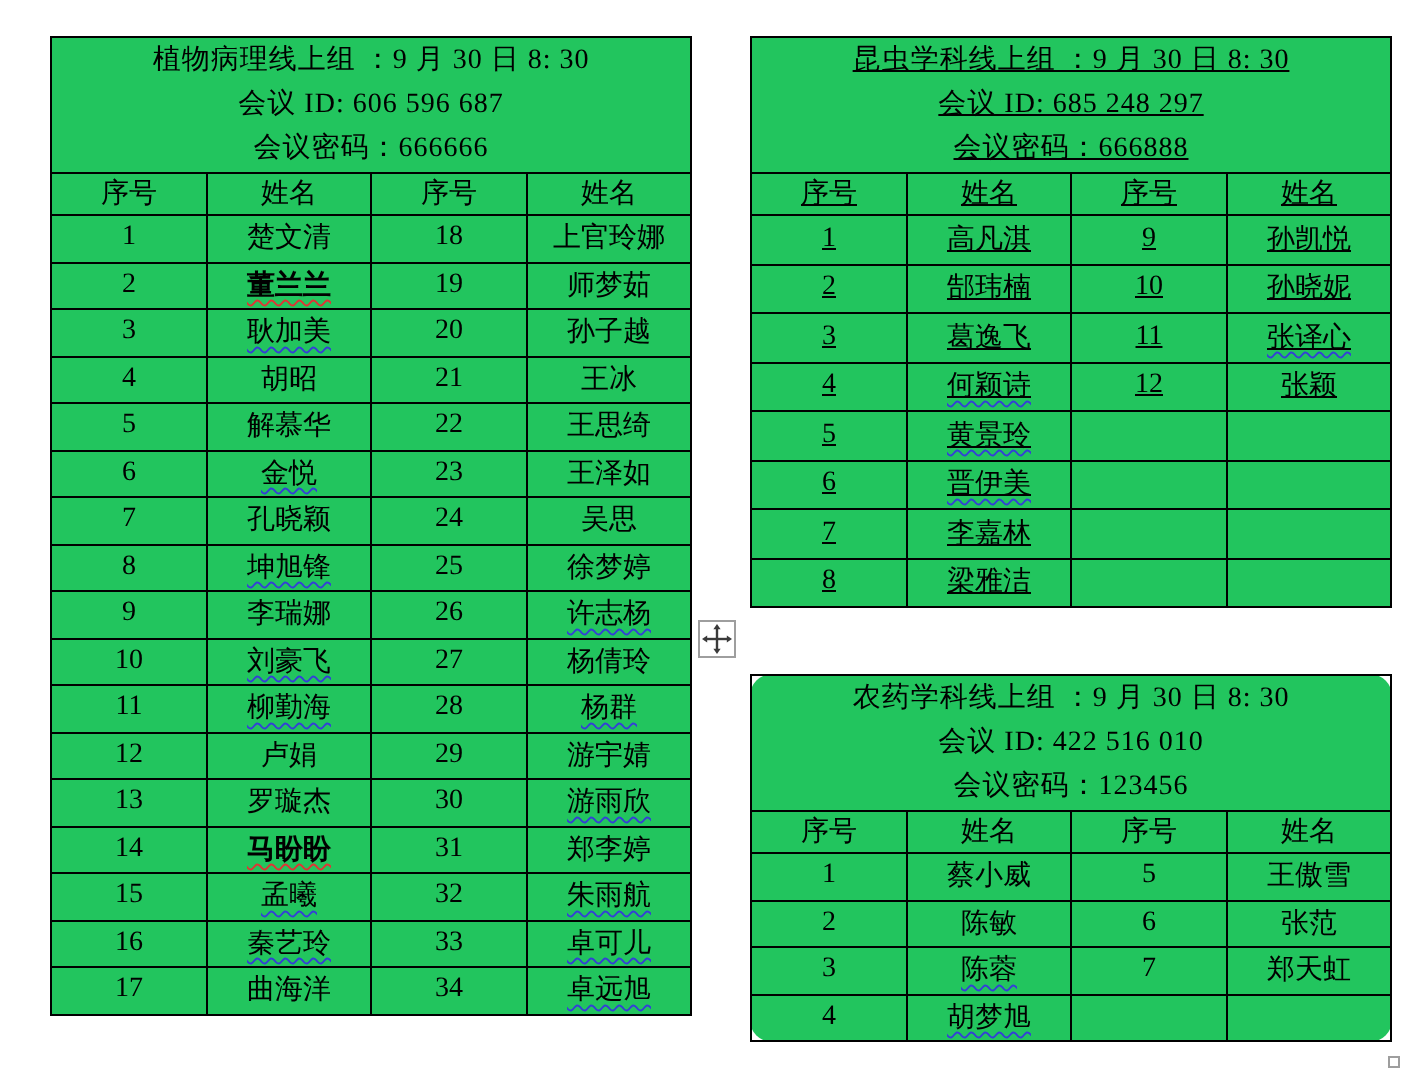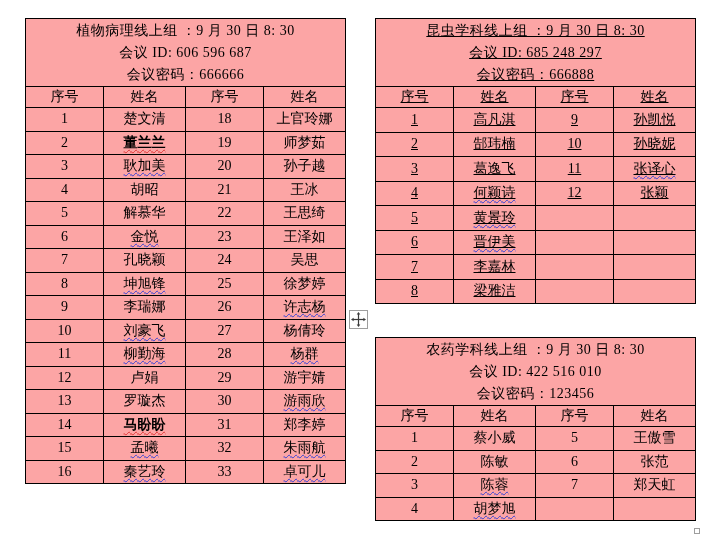--- a/index.html
+++ b/index.html
@@ -1,29 +1,29 @@
 <!DOCTYPE html>
 <html style="--sq-blue: #3340d6; --sq-red: #e03434;"><head>
 <meta charset="utf-8">
 <style>
   html,body{margin:0;padding:0;}
   body{
     width:702px;height:536px;position:relative;background:#fff;
     font-family:"Liberation Serif","DejaVu Serif",serif;color:#000;overflow:hidden;
   }
-  table.grp{border-collapse:collapse;table-layout:fixed;position:absolute;background:#fca5a5;}
+  table.grp{border-collapse:collapse;table-layout:fixed;position:absolute;background:#22c55e;}
   table.grp td{border:1px solid #000;text-align:center;vertical-align:middle;
     font-size:14px;padding:0;overflow:hidden;white-space:nowrap;}
   td.titlecell{height:67px;}
   td.titlecell div{line-height:22px;font-size:14px;letter-spacing:0.5px;}
   tr.hdr td{height:20px;}
   tbody.rows tr.datarow{height:var(--rh);}
   #t0{left:25px;top:18px;width:320px;--rh:23.5px;}
   #t1{left:375px;top:18px;width:320px;text-decoration:underline;--rh:24.5px;}
-  #t2{left:375px;top:337px;width:320px;--rh:23.5px;}
+  #t2{left:375px;top:337px;width:320px;border-radius:11px;--rh:23.5px;}
   .sq-blue{text-decoration:underline;text-decoration-style:wavy;
     text-decoration-color:var(--sq-blue,#3340d6);text-decoration-thickness:1px;text-underline-offset:2px;margin-top:34px;}
   .sq-red{text-decoration:underline;text-decoration-style:wavy;
     text-decoration-color:var(--sq-red,#e03434);text-decoration-thickness:1px;text-underline-offset:2px;font-weight:bold;}
   .move-handle{position:absolute;left:349px;top:310px;width:19px;height:19px;
     border:1px solid #9e9e9e;background:#fff;display:flex;align-items:center;justify-content:center;box-sizing:border-box;}
   .resize-handle{position:absolute;left:694px;top:528px;width:6px;height:6px;
     border:1px solid #9e9e9e;background:#fff;box-sizing:border-box;}
 </style>
 </head>
@@ -140,20 +140,26 @@
         <td><span>15</span></td>
         <td><span class="sq-blue">孟曦</span></td>
         <td><span>32</span></td>
         <td><span class="sq-blue">朱雨航</span></td>
       </tr>
       <tr class="datarow">
         <td><span>16</span></td>
         <td><span class="sq-blue">秦艺玲</span></td>
         <td><span>33</span></td>
         <td><span class="sq-blue">卓可儿</span></td>
+      </tr>
+      <tr class="datarow">
+        <td><span>17</span></td>
+        <td><span>曲海洋</span></td>
+        <td><span>34</span></td>
+        <td><span class="sq-blue">卓远旭</span></td>
       </tr>
     </tbody>
 </table>
 
 <table class="grp" id="t1">
   <colgroup>
       <col style="width:78px">
       <col style="width:82px">
       <col style="width:78px">
       <col style="width:82px">

